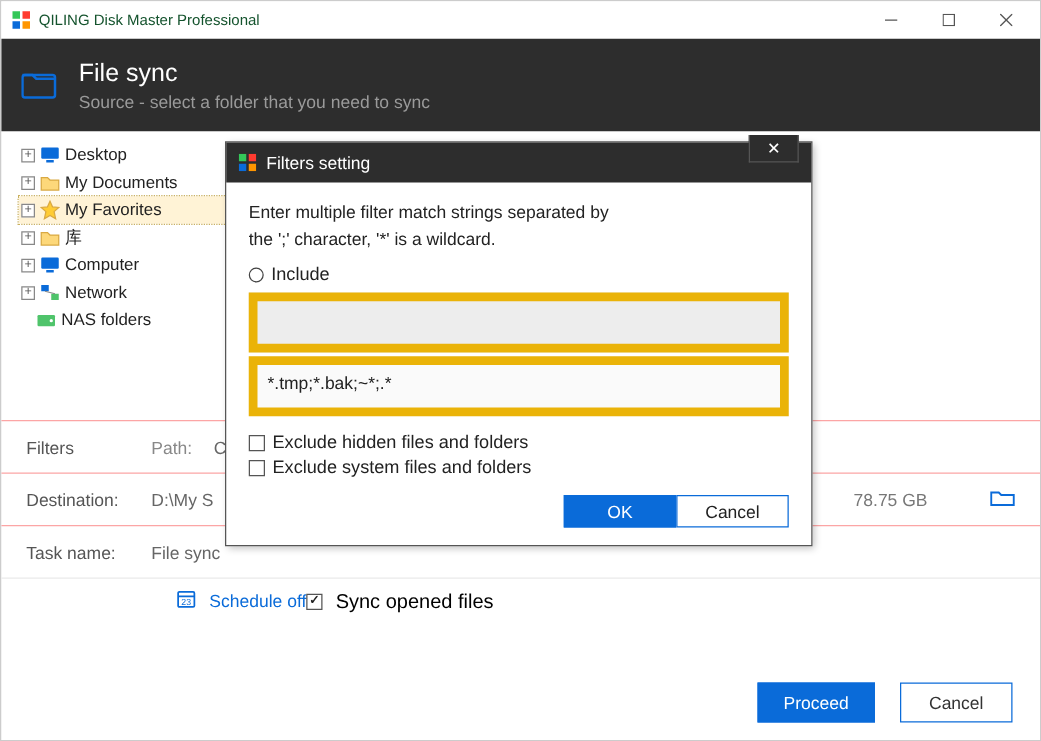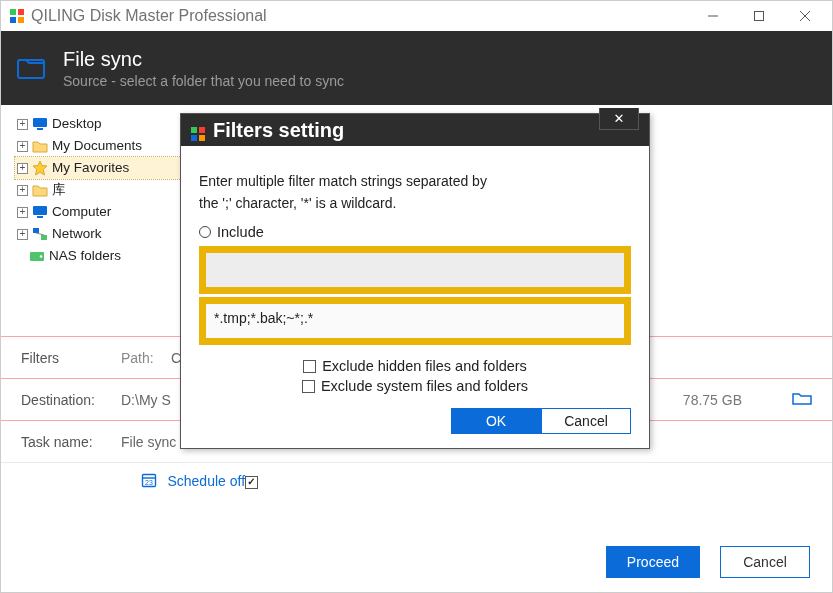--- a/index.html
+++ b/index.html
@@ -1,21 +1,21 @@
 <!DOCTYPE html>
 <html><head>
 <meta charset="utf-8">
 <style>
 * { box-sizing: border-box; margin: 0; padding: 0; font-family: "Segoe UI", Tahoma, sans-serif; }
 body { background: #fff; width: 833px; height: 593px; overflow: hidden; position: relative; border: 1px solid #ccc; }
 
 
 .titlebar { height: 30px; display: flex; align-items: center; padding: 0 4px 0 8px; background: #fff; }
 .titlebar .app-icon { width: 16px; height: 16px; margin-right: 6px; }
-.titlebar .title { font-size: 16px; color: #737373; }
+.titlebar .title { font-size: 12px; color: #14532d; }
 .titlebar .spacer { flex: 1; }
 .titlebar .winbtn { width: 46px; height: 30px; display: flex; align-items: center; justify-content: center; color: #555; }
 .titlebar .winbtn svg { width: 10px; height: 10px; }
 
 
 .header { background: #2d2d2d; color: #fff; height: 74px; display: flex; align-items: center; padding: 0 16px; }
 .header .header-icon { width: 30px; height: 24px; margin-right: 16px; }
 .header .header-title { font-size: 20px; font-weight: 400; color: #fff; }
 .header .header-sub { font-size: 14px; color: #9a9a9a; margin-top: 2px; }
 
@@ -40,31 +40,31 @@
 .chk { width: 13px; height: 13px; border: 1px solid #555; display: inline-flex; align-items: center; justify-content: center; font-size: 10px; margin-right: 6px; vertical-align: middle; }
 .chk.checked::after { content: "✓"; color: #222; font-weight: bold; line-height: 1; }
 
 
 .main-buttons { position: absolute; bottom: 14px; right: 22px; display: flex; gap: 20px; }
 .btn { min-width: 90px; height: 32px; border: 1px solid #0a6bd9; background: #fff; color: #333; font-size: 14px; display: flex; align-items: center; justify-content: center; padding: 0 20px; }
 .btn.primary { background: #0a6bd9; color: #fff; }
 
 
 .dialog { position: absolute; top: 112px; left: 179px; width: 470px; background: #fff; border: 1px solid #555; box-shadow: 2px 2px 6px rgba(0,0,0,0.25); }
-.dialog .dlg-title { background: #2d2d2d; color: #fff; height: 32px; display: flex; align-items: center; padding: 0 10px; font-size: 20px; font-weight: 700; }
+.dialog .dlg-title { background: #2d2d2d; color: #fff; height: 32px; display: flex; align-items: center; padding: 0 10px; font-size: 14px; font-weight: 400; }
 .dialog .dlg-title .dlg-icon { width: 14px; height: 14px; margin-right: 8px; }
 .dialog .dlg-close { position: absolute; top: -6px; right: 10px; width: 40px; height: 22px; background: #2d2d2d; color: #fff; display: flex; align-items: center; justify-content: center; font-size: 13px; border: 1px solid #555; border-top: none; }
 .dialog .dlg-body { padding: 12px 18px 14px 18px; font-size: 14px; color: #222; }
-.dialog .intro { line-height: 22px; margin-bottom: 10px; margin-top: 12px; }
+.dialog .intro { line-height: 22px; margin-bottom: 10px; }
 .radio-row { display: flex; align-items: center; font-size: 14.5px; margin: 4px 0 6px 0; }
 .radio { width: 12px; height: 12px; border: 1px solid #444; border-radius: 50%; margin-right: 6px; position: relative; }
 .radio.selected::after { content: ""; position: absolute; top: 2px; left: 2px; width: 6px; height: 6px; border-radius: 50%; background: #222; }
 .filter-box { width: 100%; height: 48px; border: 7px solid #eab308; background: #fafafa; padding: 6px 8px; font-size: 14px; color: #222; resize: none; font-family: inherit; }
 .filter-box.readonly { background: #ededed; color: #777; }
-.check-row { display: flex; align-items: center; margin: 4px 0; font-size: 14.5px; justify-content: center; }
+.check-row { display: flex; align-items: center; margin: 4px 0; font-size: 14.5px; }
 .dlg-buttons { display: flex; justify-content: flex-end; margin-top: 14px; }
 .dlg-btn { width: 90px; height: 26px; font-size: 14px; display: flex; align-items: center; justify-content: center; border: 1px solid #0a6bd9; background: #fff; }
 .dlg-btn.primary { background: #0a6bd9; color: #fff; }
 </style>
 </head>
 <body>
 
 <div class="titlebar">
   <span class="app-icon">
     <svg viewBox="0 0 16 16">
@@ -199,20 +199,21 @@
     <span>
       <span style="color:#0a6bd9;margin-right:6px;vertical-align:middle;display:inline-block"><svg width="16" height="16" viewBox="0 0 16 16">
             <rect x="1.5" y="2.5" width="13" height="12" rx="1" fill="none" stroke="#0a6bd9" stroke-width="1.4"></rect>
             <line x1="1.5" y1="6" x2="14.5" y2="6" stroke="#0a6bd9" stroke-width="1.4"></line>
             <text x="8" y="13" font-size="7" text-anchor="middle" fill="#0a6bd9">23</text>
           </svg></span>
       <span class="link">Schedule off</span>
     </span>
     <span>
       <span class="chk checked"></span>
+      <span>Sync opened files</span>
     </span>
   </div>
 </div>
 
 <div class="main-buttons">
   <div class="btn primary">Proceed</div>
   <div class="btn">Cancel</div>
 </div>
 
 <div class="dialog">

